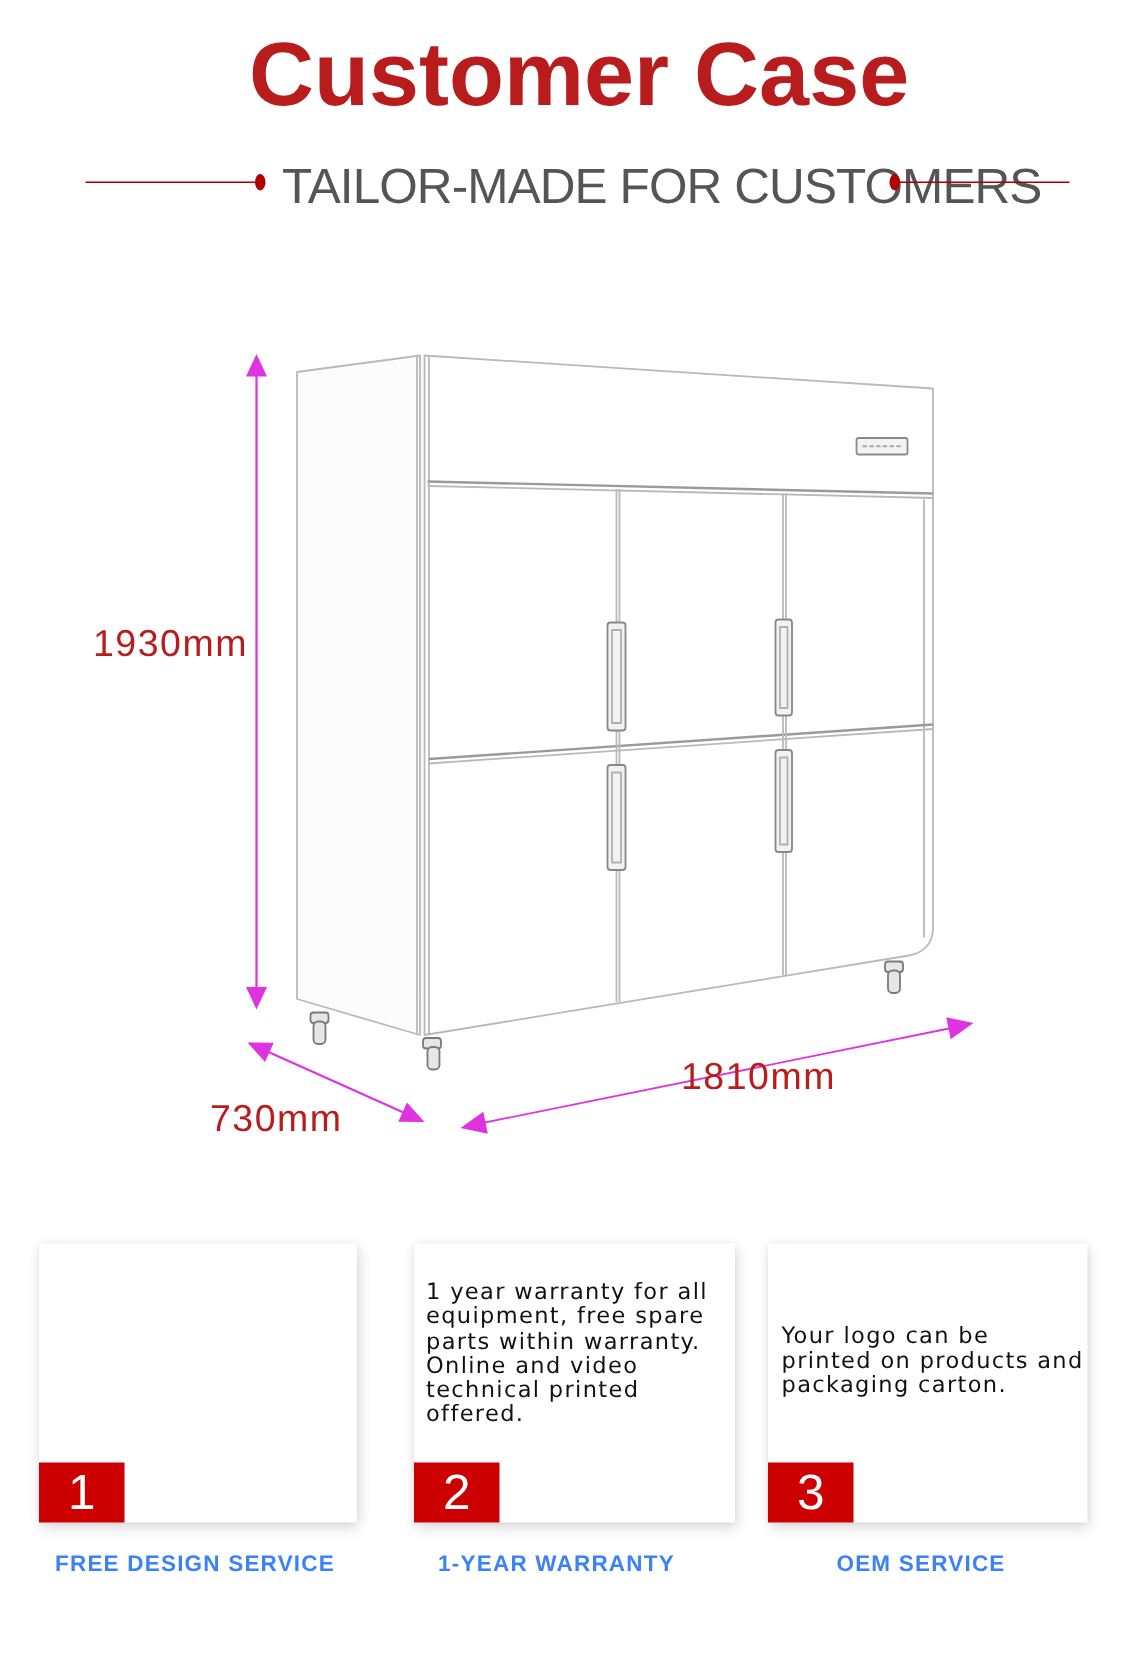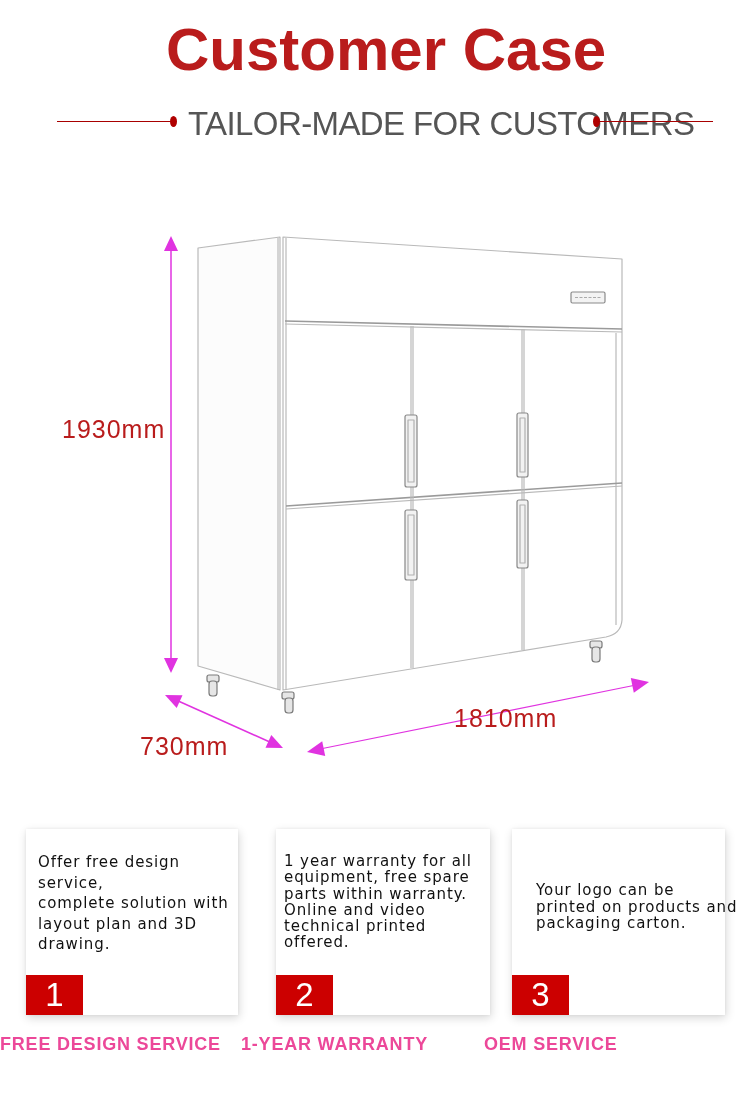--- a/index.html
+++ b/index.html
@@ -40,24 +40,24 @@
     }
     .card-text span { display: block; }
     .badge {
       position: absolute; left: 0; bottom: 0;
       width: 57px; height: 40px;
       background: #cc0000; color: #ffffff;
       font-family: "Liberation Sans", sans-serif;
       font-size: 33px; line-height: 40px; text-align: center;
     }
     .card-label {
-      top: 1035px; width: 260px; 
+      top: 1035px; width: 260px; text-align: center;
       font-family: "Liberation Sans", sans-serif;
-      font-weight: bold; font-size: 18px; line-height: 1;
-      letter-spacing: 0.8px; color: #ec4899; white-space: nowrap;
+      font-weight: bold; font-size: 15px; line-height: 1;
+      letter-spacing: 0.8px; color: #3b82f6; white-space: nowrap;
     }
   </style>
 </head>
 <body>
 
 <div class="abs title">Customer Case</div>
 
 <div class="abs rule" style="left:57px; top:121px; width:114px;"></div>
 <div class="abs dot" style="left:170px; top:116px;"></div>
 <div class="abs subtitle">TAILOR-MADE FOR CUSTOMERS</div>
@@ -123,45 +123,38 @@
     <polygon points="307,752 325.2,755.9 322.2,741.2" stroke="none"></polygon>
     <polygon points="649,682 633.8,692.8 630.8,678.1" stroke="none"></polygon>
   </g>
 </svg>
 
 <div class="abs dim" style="left:62px; top:417px;">1930mm</div>
 <div class="abs dim" style="left:140px; top:734px;">730mm</div>
 <div class="abs dim" style="left:454px; top:706px;">1810mm</div>
 
 <div class="abs card" style="left:26px; top:829px; width:212px; height:186px;">
-  <div class="card-text" style="left:12px; top:23px; line-height:20.5px;">
-    <span>Offer free design</span>
-    <span>service,</span>
-    <span>complete solution with</span>
-    <span>layout plan and 3D</span>
-    <span>drawing.</span>
-  </div>
   <div class="badge">1</div>
 </div>
 <div class="abs card-label" style="left:0px;">FREE DESIGN SERVICE</div>
 
 <div class="abs card" style="left:276px; top:829px; width:214px; height:186px;">
   <div class="card-text" style="left:8px; top:24px; line-height:16.3px;">
     <span>1 year warranty for all</span>
     <span>equipment, free spare</span>
     <span>parts within warranty.</span>
     <span>Online and video</span>
     <span>technical printed</span>
     <span>offered.</span>
   </div>
   <div class="badge">2</div>
 </div>
 <div class="abs card-label" style="left:241px;">1-YEAR WARRANTY</div>
 
 <div class="abs card" style="left:512px; top:829px; width:213px; height:186px;">
-  <div class="card-text" style="left:9px; top:53px; line-height:16.5px;margin-left:15px;">
+  <div class="card-text" style="left:9px; top:53px; line-height:16.5px;">
     <span>Your logo can be</span>
     <span>printed on products and</span>
     <span>packaging carton.</span>
   </div>
   <div class="badge">3</div>
 </div>
 <div class="abs card-label" style="left:484px;">OEM SERVICE</div>
 
 </body></html>

